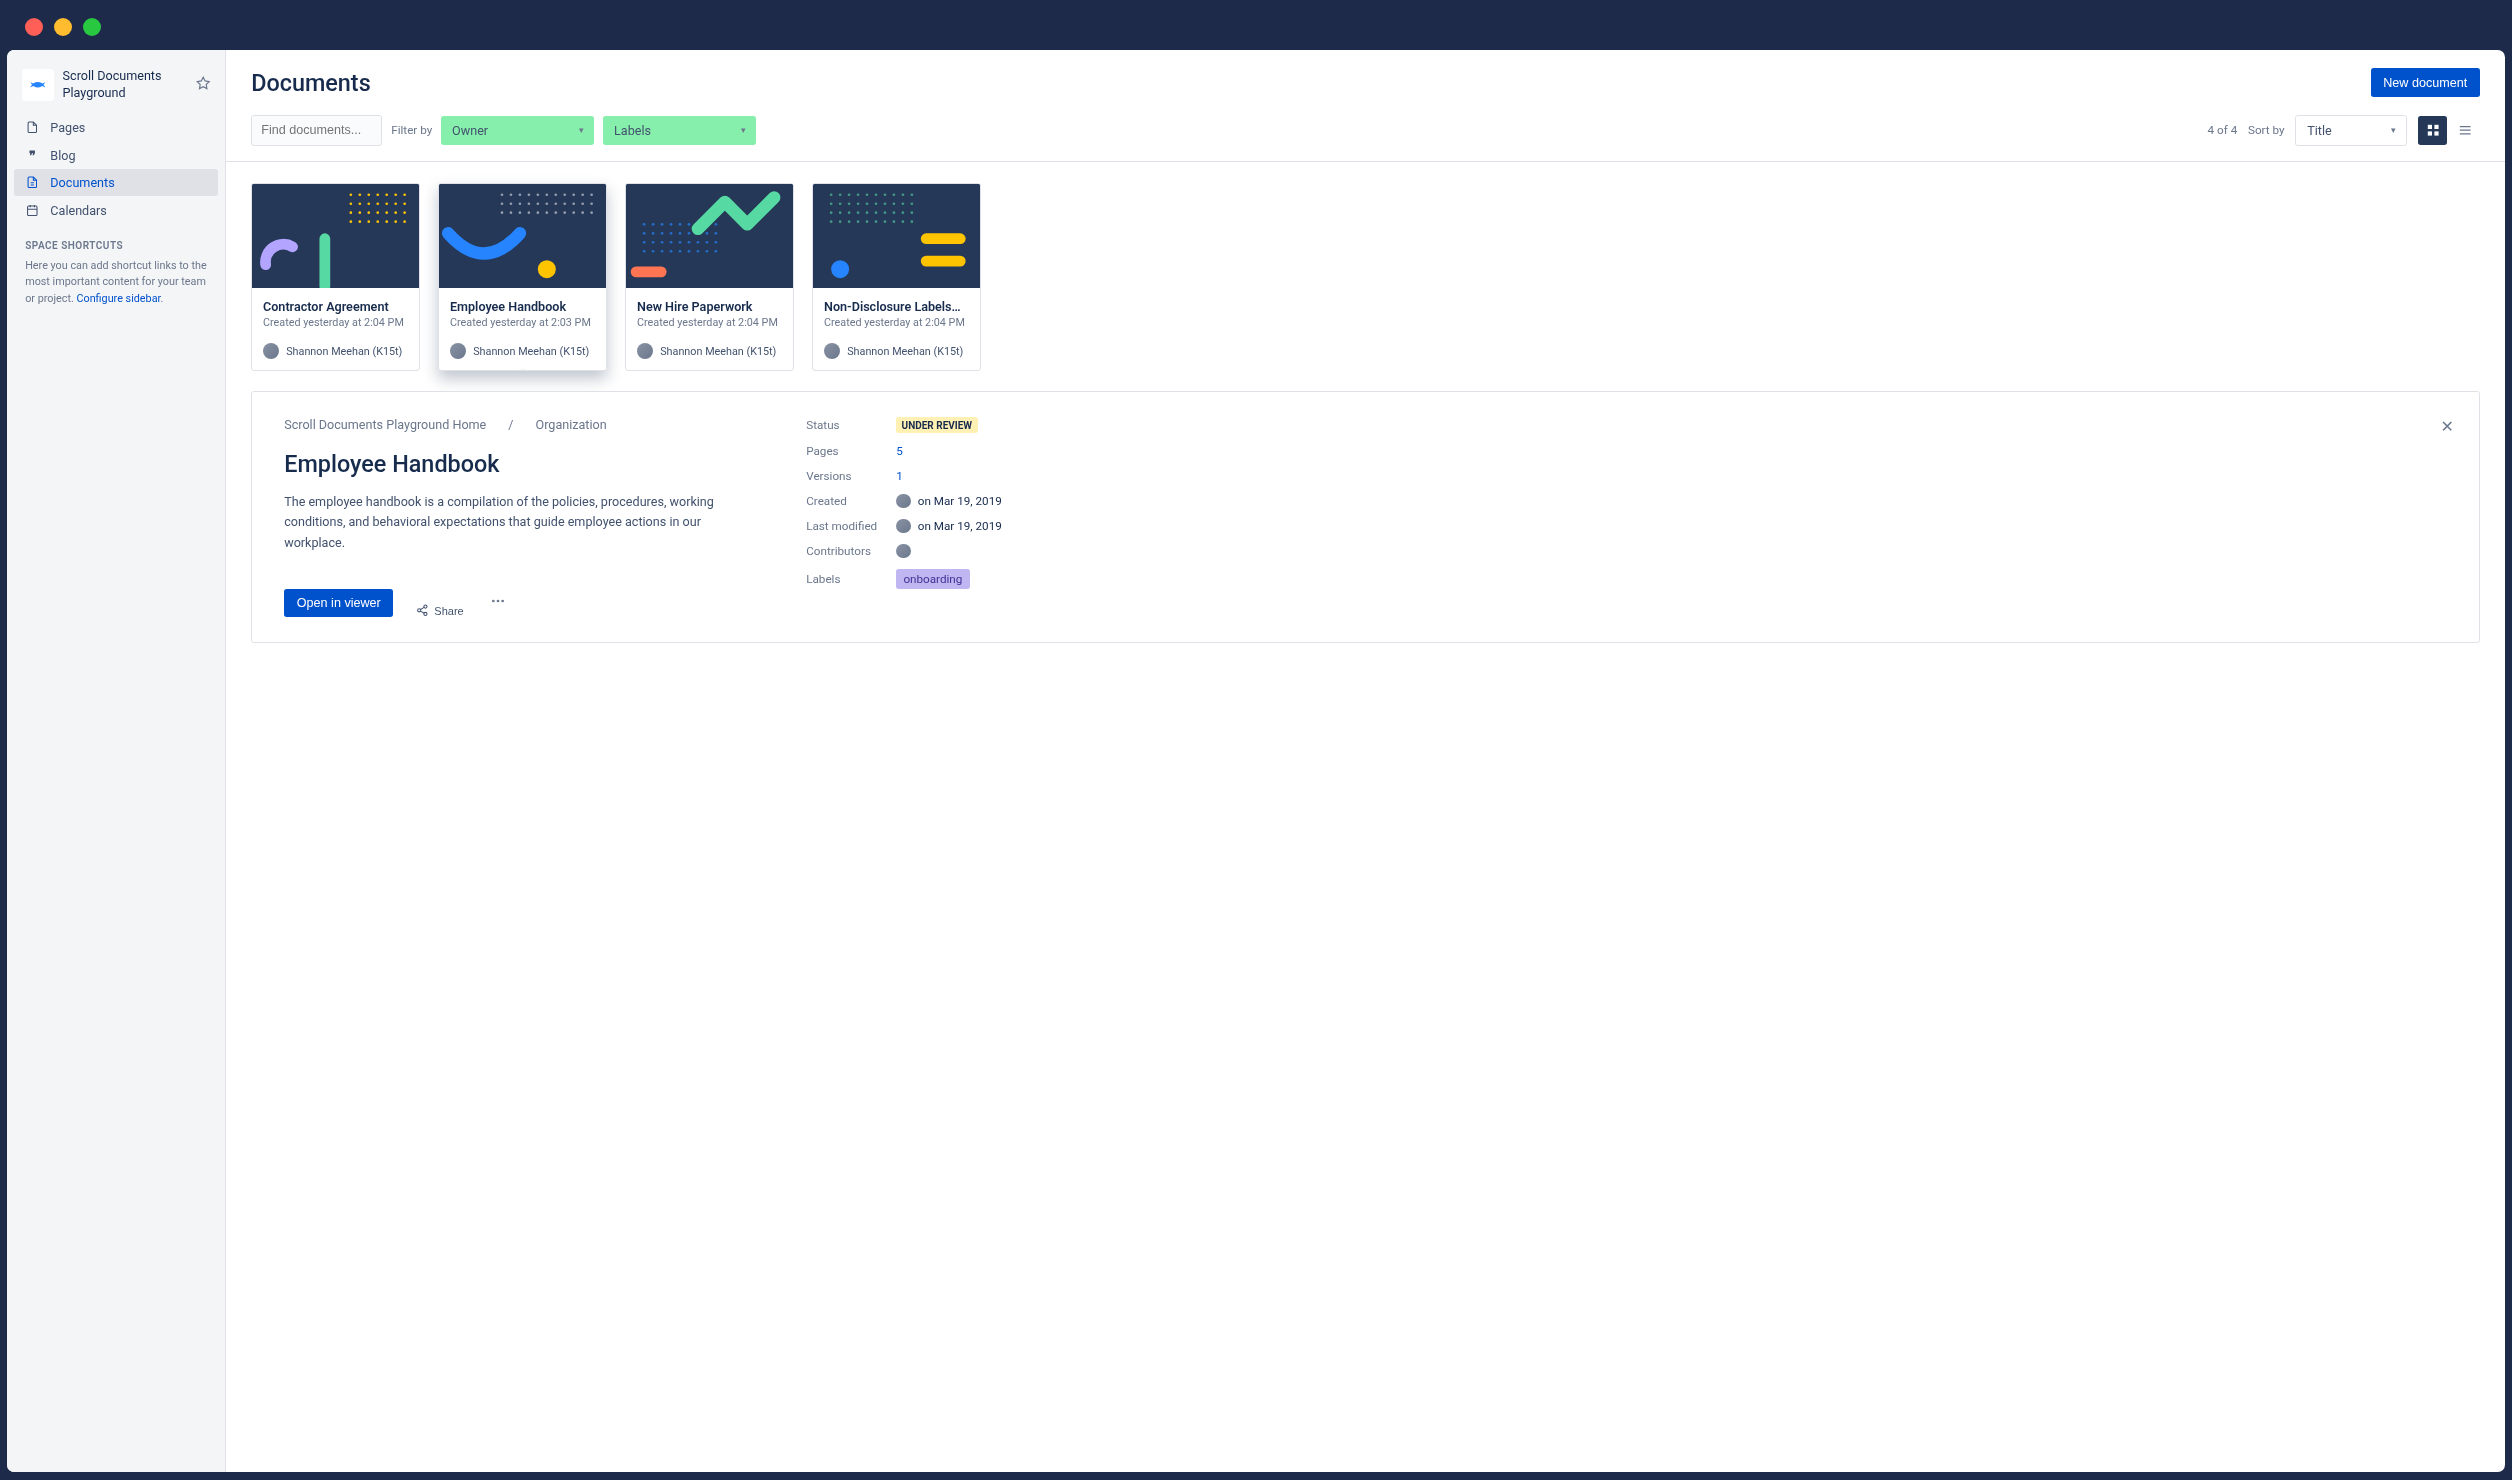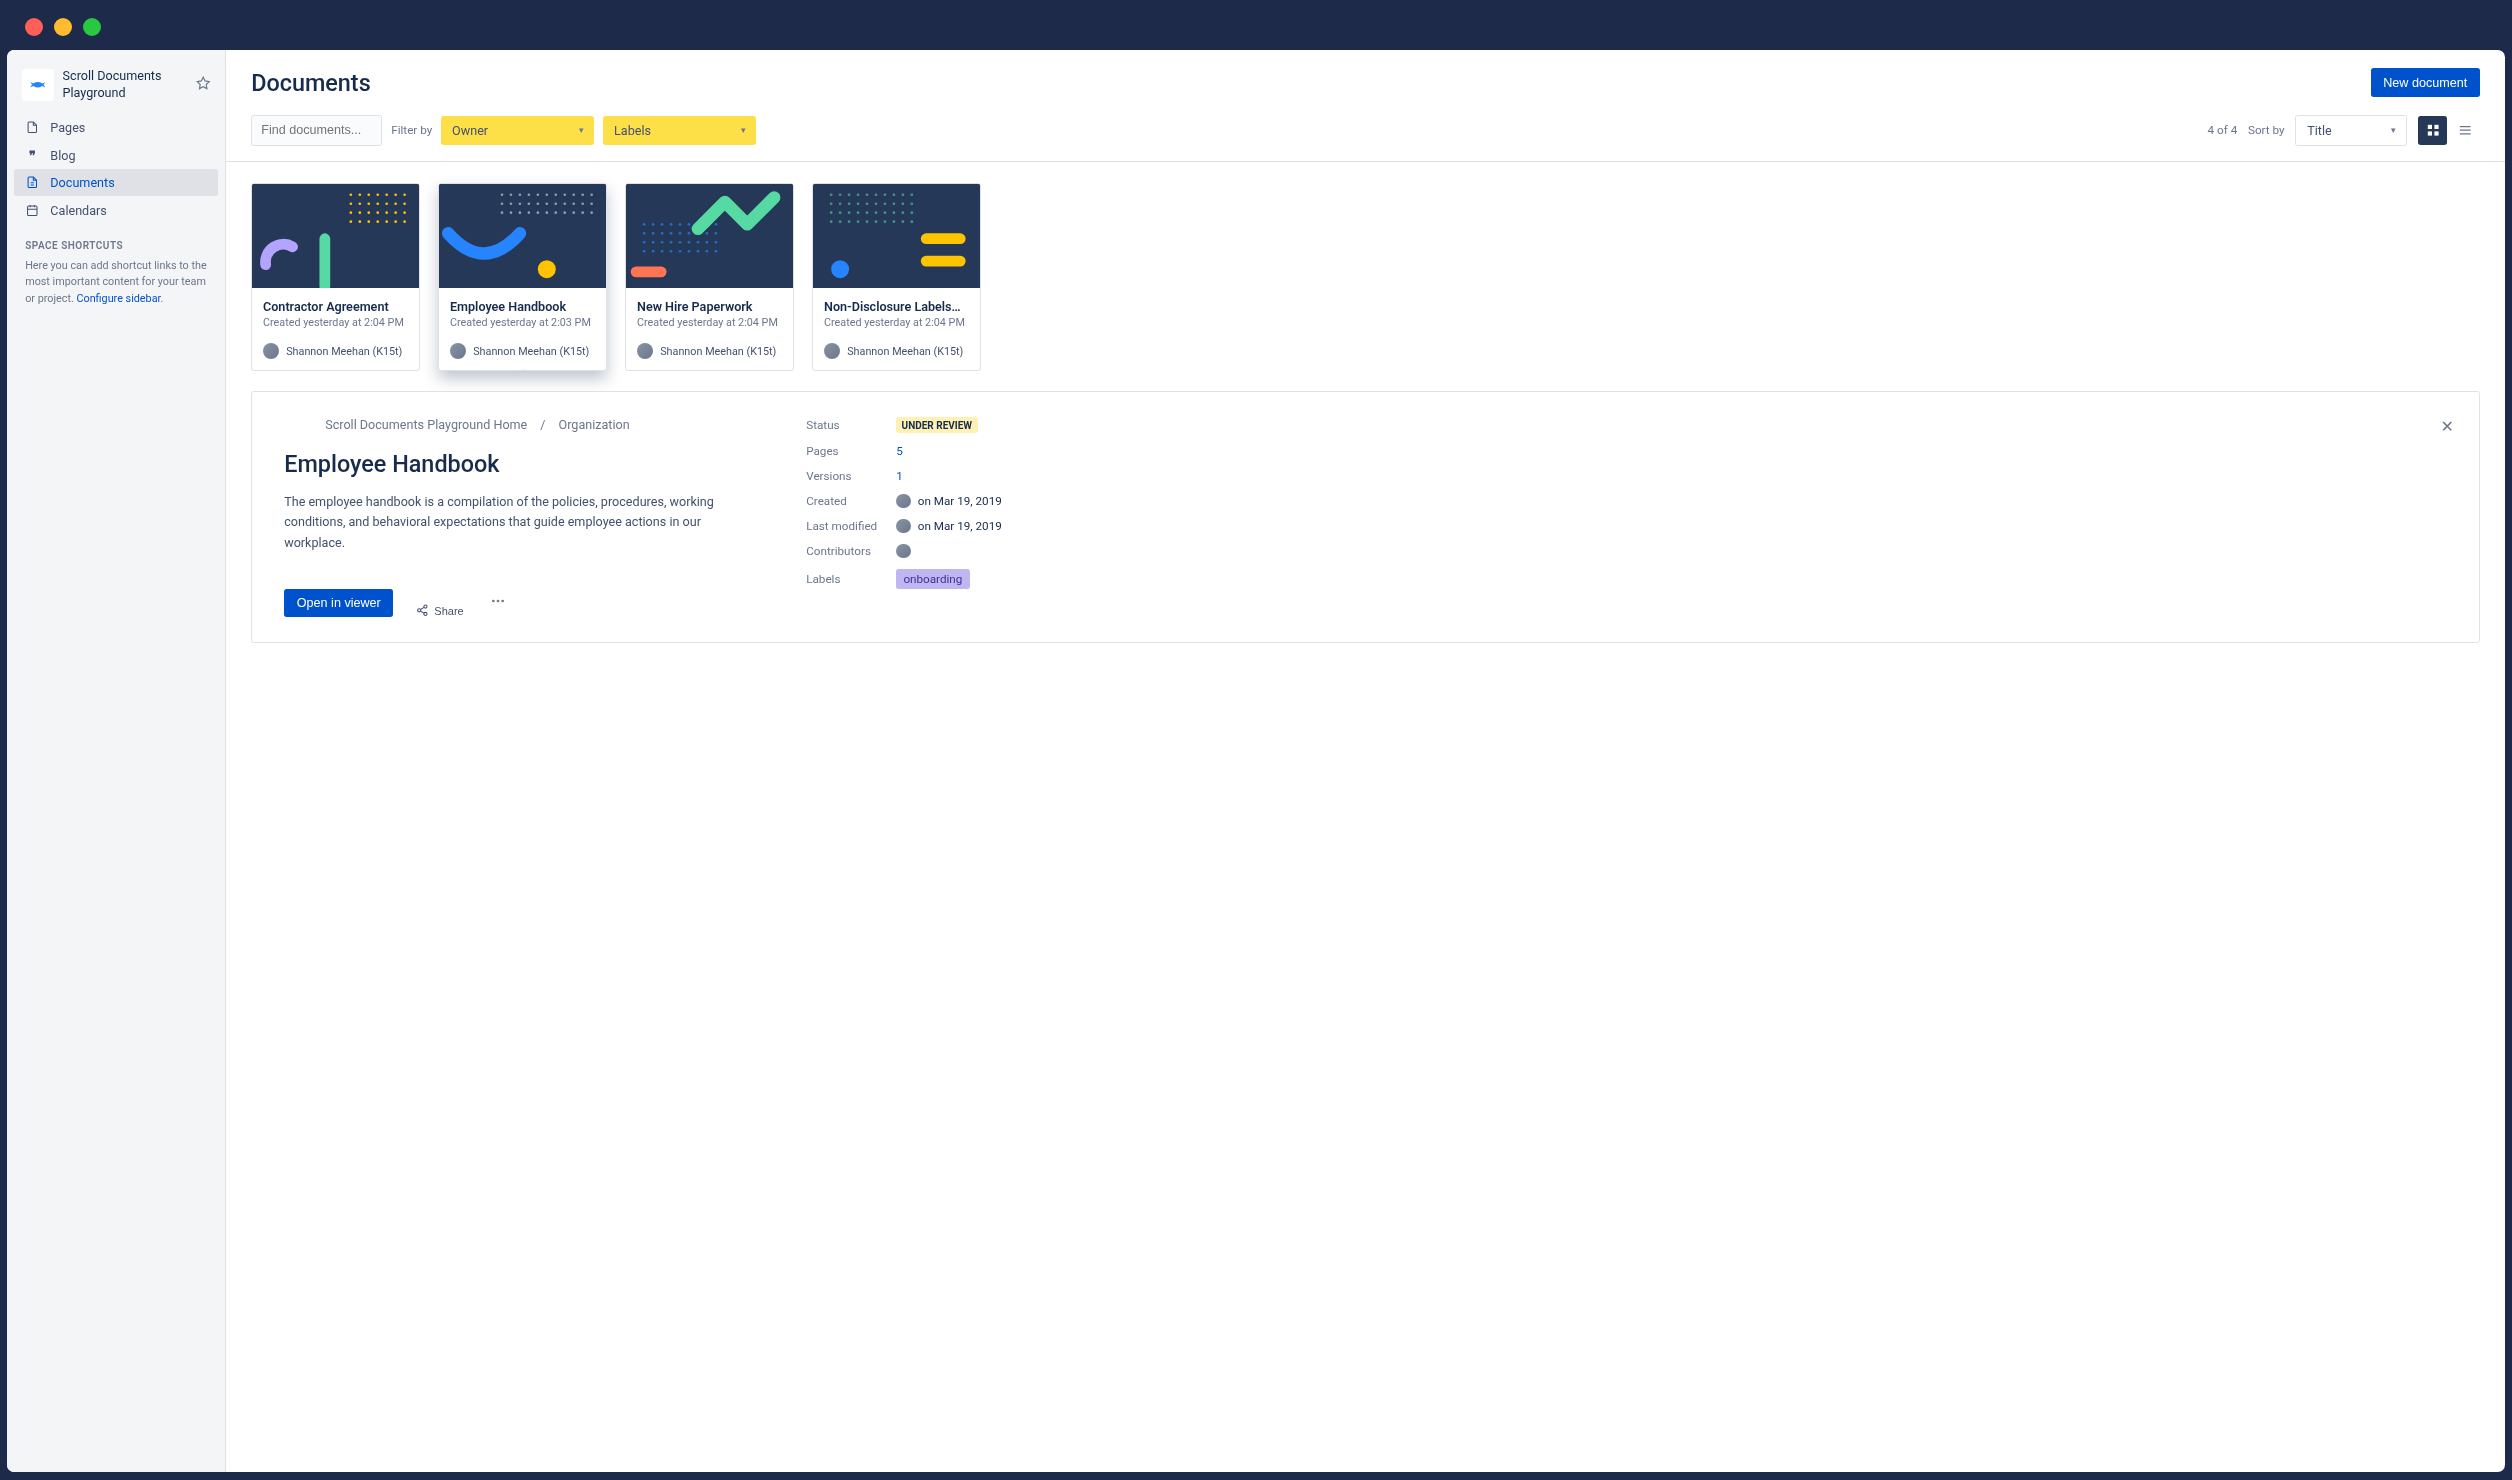--- a/index.html
+++ b/index.html
@@ -24,21 +24,21 @@
 .section-label { font-size: 10px; font-weight: 600; color: #6b778c; text-transform: uppercase; letter-spacing: 0.5px; padding: 16px 10.8px 7.2px; }
 .section-help { font-size: 10.8px; color: #6b778c; line-height: 1.5; padding: 0 10.8px; }
 .section-help a { color: #0052cc; text-decoration: none; }
 .main-content { flex: 1; display: flex; flex-direction: column; overflow: hidden; }
 .content-header { display: flex; justify-content: space-between; align-items: center; padding: 18px 25px 9px; }
 .page-title { font-size: 23.4px; font-weight: 500; color: #172b4d; }
 .btn-primary { background: #0052cc; color: #fff; border: none; padding: 7.2px 12.6px; border-radius: 2.7px; font-size: 12.6px; cursor: pointer; }
 .toolbar { display: flex; align-items: center; padding: 9px 25px 14.4px; border-bottom: 0.9px solid #dfe1e6; gap: 9px; }
 .search-input { width: 131px; padding: 7.2px 9px; border: 1.8px solid #dfe1e6; border-radius: 2.7px; font-size: 12.6px; color: #6b778c; background: #fafbfc; }
 .filter-label, .sort-label, .result-count { font-size: 11.7px; color: #6b778c; }
-.dropdown { background: #fde047; border: none; padding: 7.2px 10.8px; border-radius: 2.7px; font-size: 12.6px; color: #42526e; cursor: pointer; display: flex; align-items: center; justify-content: space-between; gap: 36px; }
+.dropdown { background: #86efac; border: none; padding: 7.2px 10.8px; border-radius: 2.7px; font-size: 12.6px; color: #42526e; cursor: pointer; display: flex; align-items: center; justify-content: space-between; gap: 36px; }
 .dropdown.white { background: #fff; border: 0.9px solid #dfe1e6; }
 .dropdown .chev { font-size: 9px; color: #6b778c; }
 .toolbar-right { margin-left: auto; display: flex; align-items: center; gap: 10.8px; }
 .view-toggle { display: flex; gap: 3.6px; }
 .view-btn { width: 29px; height: 29px; border-radius: 2.7px; display: flex; align-items: center; justify-content: center; cursor: pointer; }
 .view-btn.active { background: #253858; color: #fff; }
 .view-btn:not(.active) { color: #6b778c; }
 .content-body { padding: 21.6px 25px; overflow-y: auto; flex: 1; }
 .card-grid { display: flex; gap: 18px; }
 .doc-card { width: 169px; background: #fff; border: 0.9px solid #dfe1e6; border-radius: 3px; overflow: hidden; cursor: pointer; transition: box-shadow 0.2s; }
@@ -46,21 +46,21 @@
 .doc-card.selected::after { content: ''; position: absolute; bottom: -9px; left: 50%; transform: translateX(-50%); width: 0; height: 0; border-left: 9px solid transparent; border-right: 9px solid transparent; border-bottom: 9px solid #fff; filter: drop-shadow(0 -1.8px 1.8px rgba(0,0,0,0.05)); }
 .card-visual { height: 104px; background: #253858; position: relative; overflow: hidden; }
 .card-body { padding: 10.8px; }
 .card-title { font-size: 12.6px; font-weight: 600; color: #172b4d; margin-bottom: 1.8px; white-space: nowrap; overflow: hidden; text-overflow: ellipsis; }
 .card-meta { font-size: 10.8px; color: #6b778c; margin-bottom: 14.4px; }
 .card-author { display: flex; align-items: center; gap: 7.2px; font-size: 10.8px; color: #42526e; }
 .avatar-sm { width: 16px; height: 16px; border-radius: 50%; background: linear-gradient(135deg, #8993a4, #6b778c); }
 .avatar-xs { width: 14.4px; height: 14.4px; border-radius: 50%; background: linear-gradient(135deg, #8993a4, #6b778c); flex-shrink: 0; }
 .detail-panel { margin-top: 20px; background: #fff; border: 0.9px solid #dfe1e6; border-radius: 2.7px; padding: 25px 32px; display: flex; gap: 54px; position: relative; }
 .detail-left { flex: 1; max-width: 468px; }
-.breadcrumb { display: flex; gap: 13px; align-items: flex-end; font-size: 12.6px; color: #6b778c; margin-bottom: 18px; margin-left: 41px; }
+.breadcrumb { display: flex; gap: 22px; align-items: flex-end; font-size: 12.6px; color: #6b778c; margin-bottom: 18px; }
 .breadcrumb a { color: #6b778c; text-decoration: none; }
 .breadcrumb .sep { color: #6b778c; }
 .detail-title { font-size: 23.4px; font-weight: 500; color: #172b4d; margin-bottom: 14.4px; }
 .detail-desc { font-size: 12.6px; color: #42526e; line-height: 1.6; margin-bottom: 36px; }
 .detail-actions { display: flex; align-items: flex-end; gap: 23px; }
 .btn-secondary { background: none; border: none; color: #42526e; font-size: 11px; cursor: pointer; display: flex; align-items: center; gap: 5.4px; }
 .icon-btn { color: #6b778c; cursor: pointer; padding: 3.6px; }
 .detail-right { width: 252px; }
 .close-btn { position: absolute; top: 25px; right: 25px; font-size: 16px; color: #6b778c; cursor: pointer; }
 .meta-table { width: 100%; }

